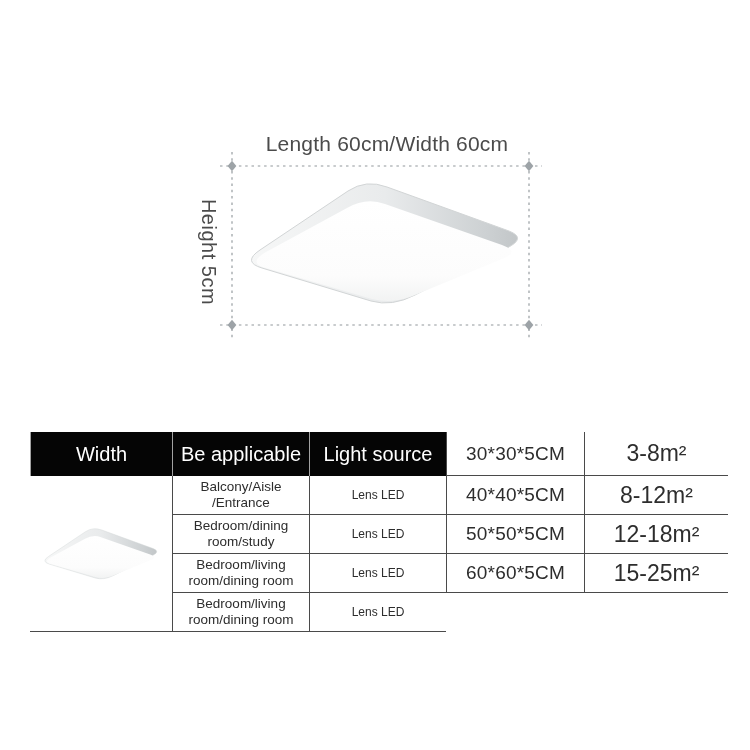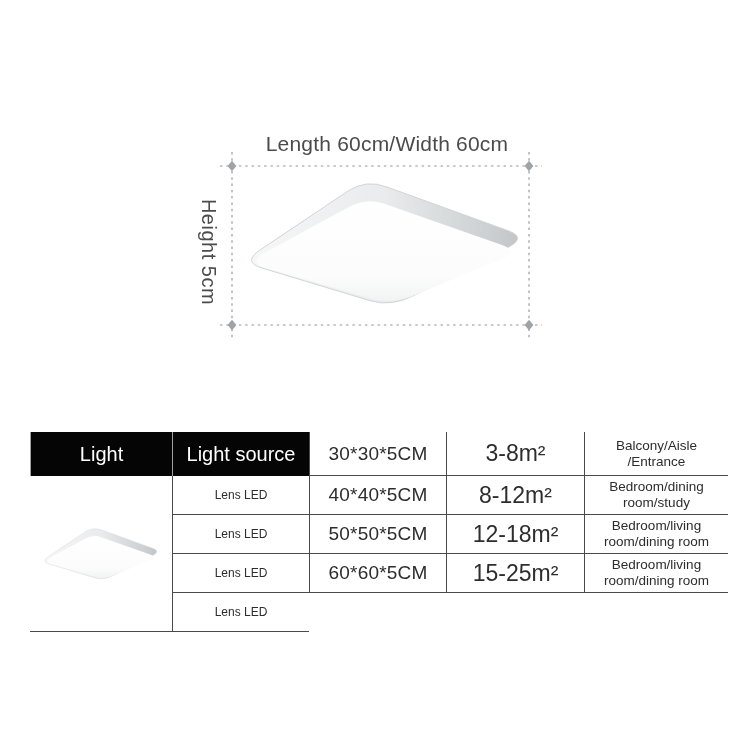--- a/index.html
+++ b/index.html
@@ -93,21 +93,22 @@
     </g>
 
     <use href="#lampShape"></use>
   </svg>
 
   <div class="dim-width-label">Length 60cm/Width 60cm</div>
   <div class="dim-height-label">Height 5cm</div>
 
   <div class="spec-table">
 
-    <div class="th h-sep">Light</div>
+    <div class="th h-sep">Width</div>
+    <div class="th h-sep">Be applicable</div>
     <div class="th h-sep">Light source</div>
 
     <div class="cell c-icon b-bottom">
       <svg class="lamp-icon-svg" viewBox="228 168 314 152" xmlns="http://www.w3.org/2000/svg">
         <use href="#lampShape"></use>
       </svg>
     </div>
 
     <div class="cell c-size b-left b-bottom">30*30*5CM</div>
     <div class="cell c-space b-left b-bottom">3-8m²</div>

